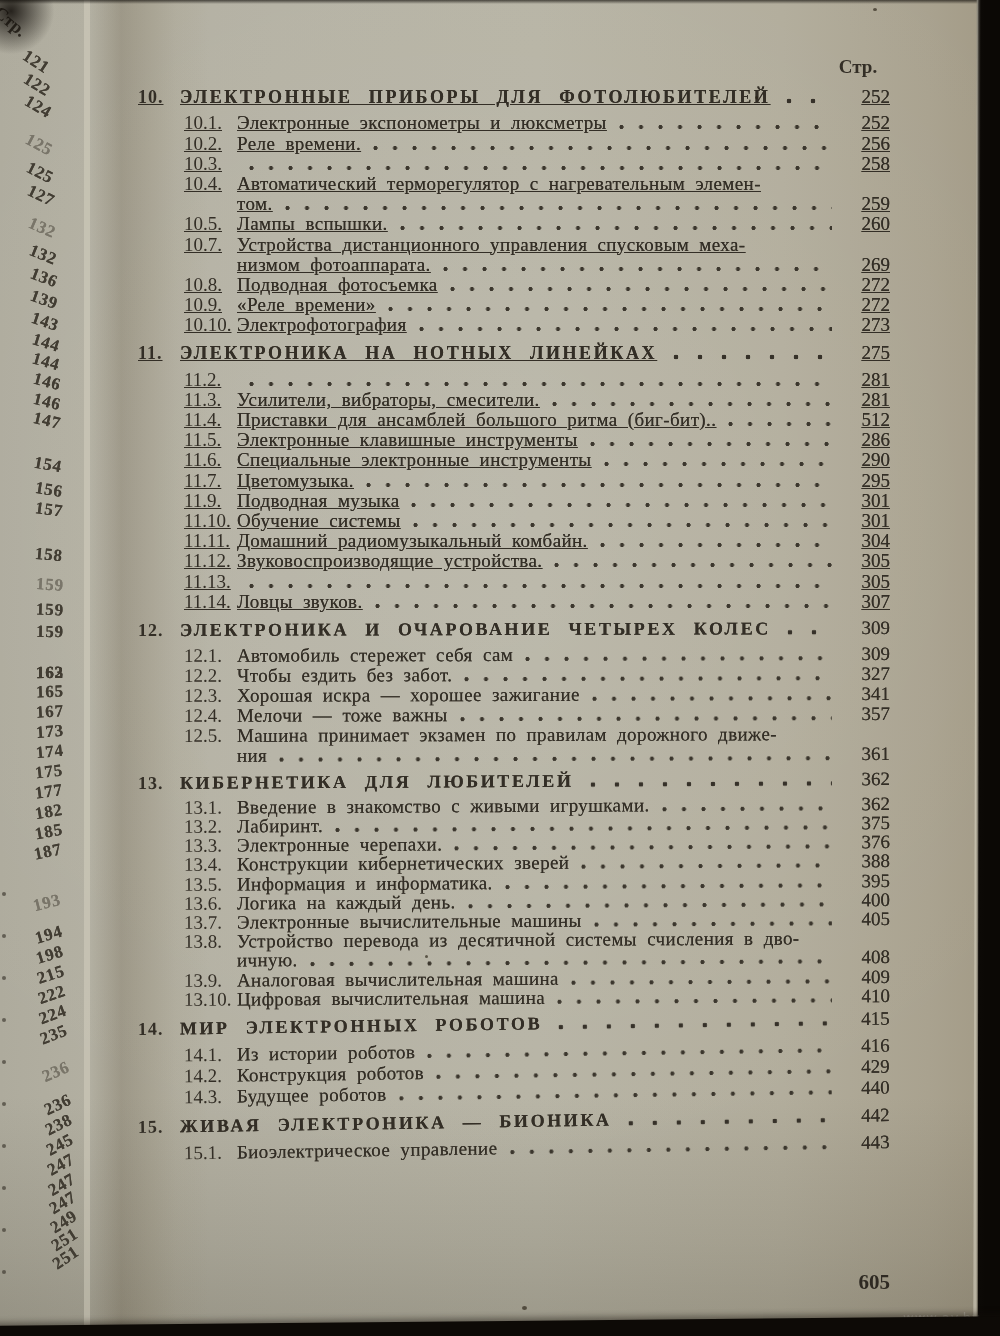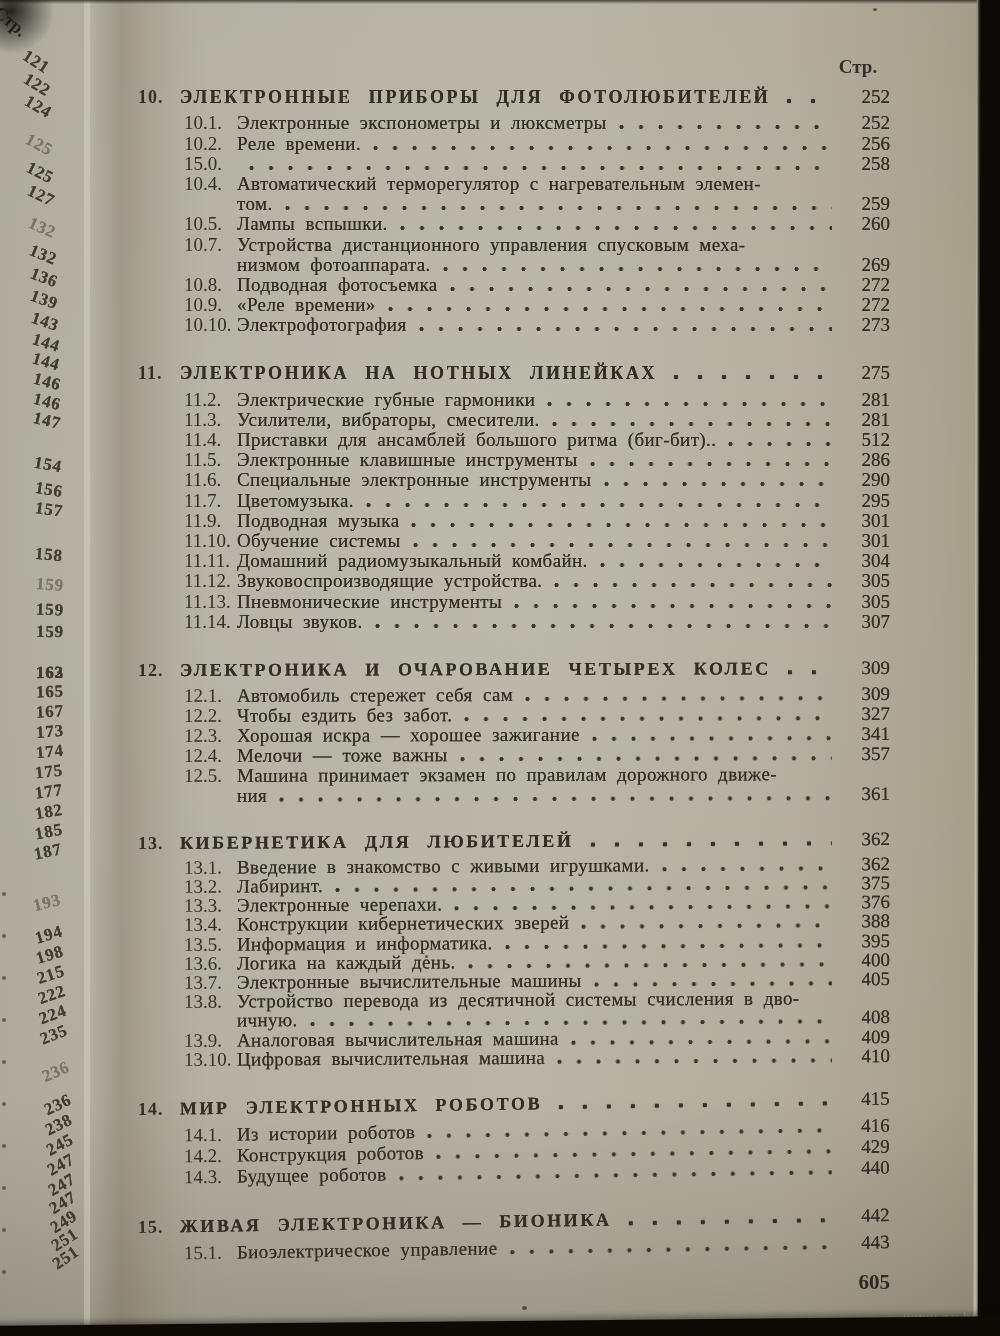--- a/index.html
+++ b/index.html
@@ -31,24 +31,24 @@
     text-shadow:0 0 .6px rgba(55,50,40,.8);}
   .edge-num.faint{opacity:.5;}
   .edge-header{position:absolute;left:3px;top:2px;font-weight:700;font-size:18px;color:#3b362d;
     transform:rotate(40deg);transform-origin:left top;}
   .edge-dot{position:absolute;left:2px;width:4px;height:4px;border-radius:50%;background:#3b362d;opacity:.65;}
 
   
   .col-header{position:absolute;left:826px;top:56px;width:64px;text-align:center;
     font-size:19px;font-weight:600;color:#332e26;}
   .toc{position:absolute;left:138px;top:88px;width:752px;color:#332e26;}
-  .section{margin-top:28px;}
+  .section{margin-top:8px;}
   .section.s0{margin-top:0;}
   .row{display:flex;align-items:flex-end;transform-origin:left bottom;}
-  .s0 .row,.s1 .row{height:20.2px;}
+  .s0 .row,.s1 .row{height:20.2px;text-decoration:underline;}
   .s2 .row{height:20px;transform:rotate(-.15deg);}
   .s3 .row{height:19.2px;transform:rotate(-.3deg);}
   .s4 .row{height:21px;transform:rotate(-.8deg);}
   .s5 .row{height:21px;transform:rotate(-.9deg);}
   .row.head{margin-bottom:6px;}
   .cnum{width:42px;font-weight:700;font-size:18px;letter-spacing:1px;flex:none;}
   .htitle{font-weight:700;font-size:18px;letter-spacing:2.6px;word-spacing:9px;white-space:nowrap;flex:none;
     text-shadow:0 0 .5px rgba(45,40,30,.9);}
   .row.item{padding-left:46px;}
   .row.cont{padding-left:99px;}
@@ -156,21 +156,21 @@
           <span class="dots"></span>
           <span class="pg">252</span>
         </div>
         <div class="row item">
           <span class="inum">10.2.</span>
           <span class="ttl">Реле времени.</span>
           <span class="dots"></span>
           <span class="pg">256</span>
         </div>
         <div class="row item">
-          <span class="inum">15.0.</span>
+          <span class="inum">10.3.</span>
           <span class="dots"></span>
           <span class="pg">258</span>
         </div>
         <div class="row item">
           <span class="inum">10.4.</span>
           <span class="ttl">Автоматический терморегулятор с нагревательным элемен-</span>
         </div>
         <div class="row cont">
           <span class="ttl">том.</span>
           <span class="dots"></span>
@@ -212,21 +212,20 @@
       </div>
       <div class="section s1">
         <div class="row head">
           <span class="cnum">11.</span>
           <span class="htitle">ЭЛЕКТРОНИКА НА НОТНЫХ ЛИНЕЙКАХ</span>
           <span class="dots hdots"></span>
           <span class="pg">275</span>
         </div>
         <div class="row item">
           <span class="inum">11.2.</span>
-          <span class="ttl">Электрические губные гармоники</span>
           <span class="dots"></span>
           <span class="pg">281</span>
         </div>
         <div class="row item">
           <span class="inum">11.3.</span>
           <span class="ttl">Усилители, вибраторы, смесители.</span>
           <span class="dots"></span>
           <span class="pg">281</span>
         </div>
         <div class="row item">
@@ -272,21 +271,20 @@
           <span class="pg">304</span>
         </div>
         <div class="row item">
           <span class="inum">11.12.</span>
           <span class="ttl">Звуковоспроизводящие устройства.</span>
           <span class="dots"></span>
           <span class="pg">305</span>
         </div>
         <div class="row item">
           <span class="inum">11.13.</span>
-          <span class="ttl">Пневмонические инструменты</span>
           <span class="dots"></span>
           <span class="pg">305</span>
         </div>
         <div class="row item">
           <span class="inum">11.14.</span>
           <span class="ttl">Ловцы звуков.</span>
           <span class="dots"></span>
           <span class="pg">307</span>
         </div>
       </div>

